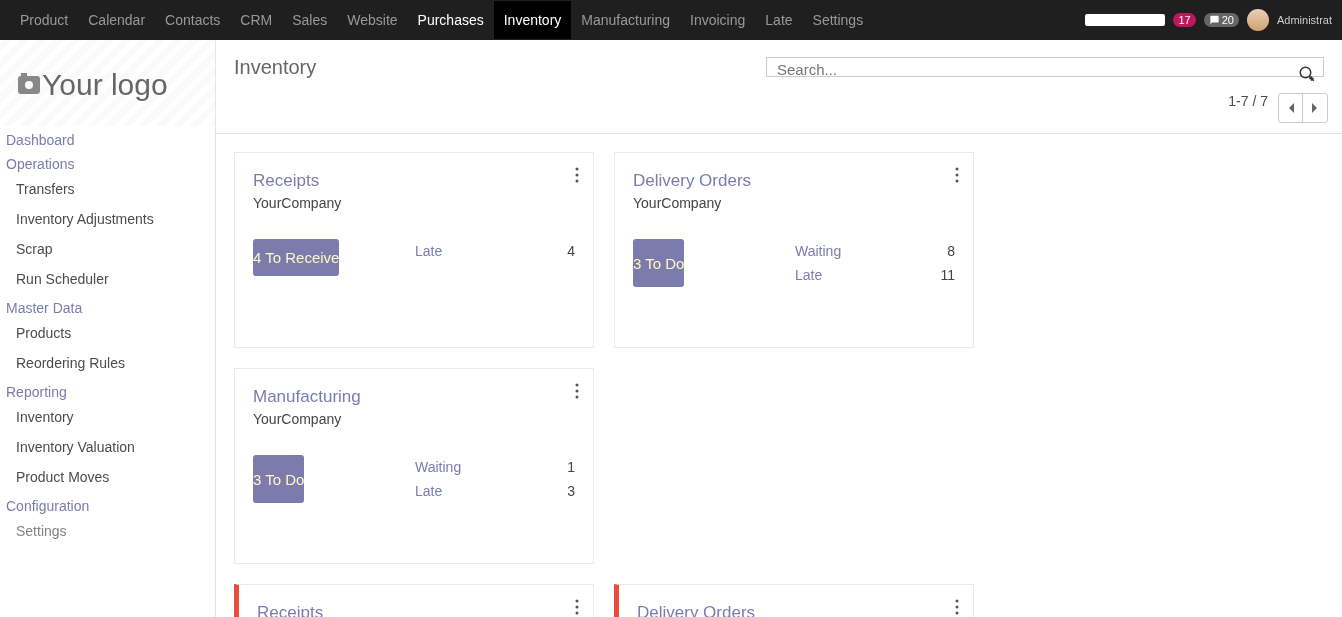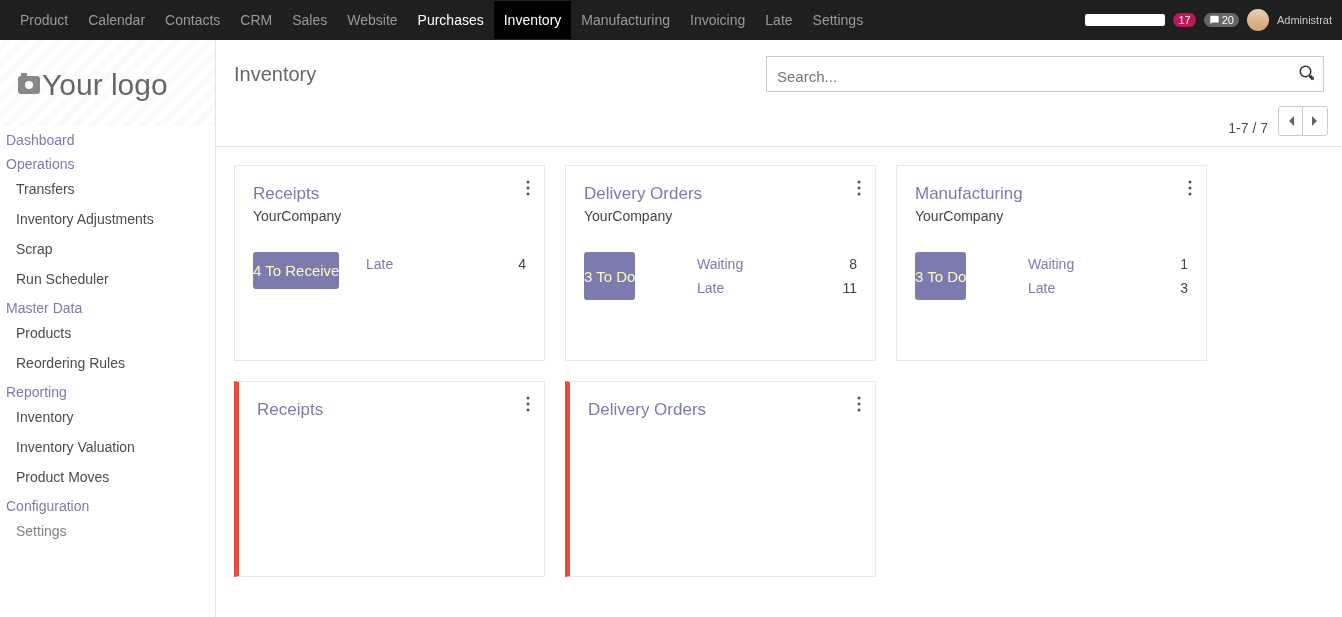--- a/index.html
+++ b/index.html
@@ -27,33 +27,33 @@
   .camera::before { content: ""; position: absolute; width: 6px; height: 3px; background: #888; top: -3px; left: 3px; }
   .camera::after { content:""; position:absolute; width:8px; height:8px; border-radius:50%; background:#fff; top:5px; left:7px; }
 
   .sidebar-section { padding: 6px 6px 2px; color: #7c7bad; font-weight: 500; font-size: 14px; }
   .sidebar-item { padding: 7px 6px 7px 16px; color: #4c4c4c; cursor: pointer; font-size: 14px; }
 
   .main { flex: 1; }
   .main-header { padding: 16px 18px 4px 18px; display: flex; align-items: center; }
   .page-title { font-size: 20px; color: #666; font-weight: 400; }
   .search-wrap { margin-left: auto; flex: 1; max-width: 558px; position: relative; }
-  .search-input { width: 100%; height: 36px; border: 1px solid #ccc; padding: 6px 36px 2px 10px; font-size: 15px; outline:none; }
+  .search-input { width: 100%; height: 20px; border: 1px solid #ccc; padding: 6px 36px 2px 10px; font-size: 15px; outline:none; }
   .search-icon { position: absolute; right: 8px; top: 8px; font-size: 16px; color: #555; }
 
-  .pager { display: flex; justify-content: flex-end; align-items: flex-end; padding: 10px 14px 10px 18px; gap: 10px; }
+  .pager { display: flex; justify-content: flex-end; align-items: flex-start; padding: 10px 14px 10px 18px; gap: 10px; }
   .pager-text { color: #4c4c4c; font-size: 14px; }
   .pager-btns { display: flex; border: 1px solid #ccc; border-radius: 3px; }
   .pager-btn { width: 24px; height: 28px; display: flex; align-items: center; justify-content: center; color: #555; cursor: pointer; }
   .pager-btn:first-child { border-right: 1px solid #ccc; }
 
   .hr { border-top: 1px solid #e3e3e3; margin: 0 0 18px 0; }
 
   .kanban { display: flex; gap: 20px; padding: 0 18px 20px 18px; flex-wrap: wrap; }
-  .card { border: 1px solid #e9e9e9; width: 311px; height: 196px; padding: 18px 18px 0 18px; position: relative; }
+  .card { border: 1px solid #e9e9e9; width: 360px; height: 196px; padding: 18px 18px 0 18px; position: relative; }
   .card.red { border-left: 5px solid #e74c3c; }
   .card-title { color: #7c7bad; font-size: 17px; font-weight: 400; }
   .card-sub { color: #444; font-size: 14px; margin-top: 4px; }
   .card-body { display: flex; margin-top: 28px; }
   .action-btn { background: #7c7bad; color: #fef9c3; border: none; padding: 10px 0; font-size: 15px; border-radius: 3px; cursor: pointer; }
   .stats { margin-left: auto; width: 160px; }
   .stat-row { display: flex; justify-content: space-between; font-size: 14px; line-height: 24px; }
   .stat-label { color: #7c7bad; }
   .stat-val { color: #444; }
   .card-menu { position: absolute; top: 14px; right: 14px; color: #666; font-size: 16px; cursor: pointer; line-height: 1; letter-spacing: -1px; }

